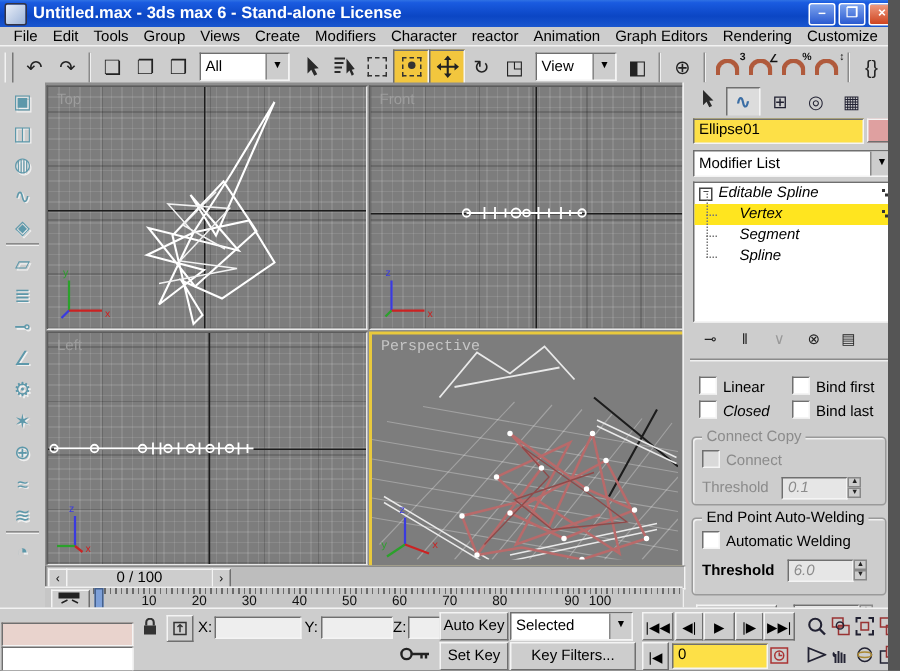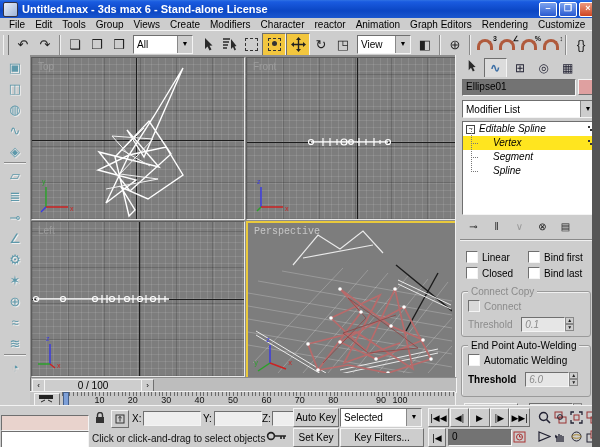--- a/index.html
+++ b/index.html
@@ -1,20 +1,20 @@
 <!DOCTYPE html>
 <html><head>
 <meta charset="utf-8">
 <style>
   html,body{margin:0;padding:0;background:#555;}
   .app{position:relative;width:592px;height:447px;background:#cdcdcd;font-family:"Liberation Sans",sans-serif;font-size:10px;color:#000;overflow:hidden;}
   .abs{position:absolute;}
   .raised{border-top:1px solid #f4f4f4;border-left:1px solid #f4f4f4;border-right:1px solid #6f6f6f;border-bottom:1px solid #6f6f6f;background:#cdcdcd;}
   .sunken{border-top:1px solid #6f6f6f;border-left:1px solid #6f6f6f;border-right:1px solid #f4f4f4;border-bottom:1px solid #f4f4f4;}
-  .field{background:#737373;border-top:1px solid #6f6f6f;border-left:1px solid #6f6f6f;border-right:1px solid #f4f4f4;border-bottom:1px solid #f4f4f4;padding:1px 3px;line-height:12px;}
+  .field{background:#fde047;border-top:1px solid #6f6f6f;border-left:1px solid #6f6f6f;border-right:1px solid #f4f4f4;border-bottom:1px solid #f4f4f4;padding:1px 3px;line-height:12px;}
   
   .titlebar{position:absolute;left:0;top:0;width:600px;height:18px;background:linear-gradient(180deg,#2f72e4 0%,#1a5be0 10%,#0b46c4 60%,#1a56cf 100%);display:flex;align-items:center;color:#fff;font-weight:bold;font-size:11px;}
   .app-icon{width:13px;height:13px;margin:0 4px 0 3px;background:linear-gradient(135deg,#e8eef8,#9db4d8);border:1px solid #334;border-radius:2px;}
   .winbtn{width:16px;height:13px;margin-left:2px;border-radius:2px;border:1px solid #fff;color:#fff;font-size:9px;line-height:11px;text-align:center;font-weight:bold;}
   .winbtn.min,.winbtn.max{background:linear-gradient(180deg,#7ca3ee,#2a5ad0);}
   .winbtn.close{background:linear-gradient(180deg,#ee9a80,#cf4520);margin-right:3px;}
   
   .menubar{position:absolute;left:0;top:18px;width:600px;height:12px;background:#cdcdcd;display:flex;align-items:center;padding-left:4px;border-bottom:1px solid #b5b5b5;}
   .menu-item{padding:0 5px;white-space:nowrap;font-size:10px;}
   
@@ -415,21 +415,21 @@
       <span class="st-btn">⊸</span>
       <span class="st-btn">‖</span>
       <span class="st-btn" style="color:#999">∨</span>
       <span class="st-btn">⊗</span>
       <span class="st-btn">▤</span>
     </div>
     <div class="abs" style="left:4px;top:184px;width:134px;height:1px;background:#8a8a8a;box-shadow:0 1px 0 #f0f0f0;"></div>
 
     <div class="abs" style="left:10px;top:196px;"><span class="checkbox"></span><span>Linear</span></div>
     <div class="abs" style="left:72px;top:196px;"><span class="checkbox"></span><span>Bind first</span></div>
-    <div class="abs" style="left:10px;top:212px;"><span class="checkbox"></span><span>Closed</span></div>
+    <div class="abs" style="left:10px;top:212px;font-style:italic;"><span class="checkbox"></span><span>Closed</span></div>
     <div class="abs" style="left:72px;top:212px;"><span class="checkbox"></span><span>Bind last</span></div>
 
     <div class="groupbox disabled" style="left:5px;top:236px;width:128px;height:44px;">
       <div class="gb-legend">Connect Copy</div>
       <div style="margin:8px 0 0 6px;"><span class="checkbox"></span><span>Connect</span></div>
       <div style="margin:5px 0 0 6px;">
         <span>Threshold</span>
         <span class="numfield" style="width:36px;margin-left:6px;color:#8b8b8b;">0.1</span><span class="spin"><span>▲</span><span>▼</span></span>
       </div>
     </div>
@@ -502,21 +502,20 @@
     <span class="abs" style="left:203px;top:7px;">Y:</span>
     <span class="abs numfield" style="left:214px;top:5px;width:40px;background:#eee;"></span>
     <span class="abs" style="left:262px;top:7px;">Z:</span>
     <span class="abs numfield" style="left:272px;top:5px;width:18px;background:#eee;"></span>
     <div class="abs" style="left:266px;top:24px;">
       <svg width="22" height="12">
           <circle cx="5" cy="6" r="3.4" fill="none" stroke="#222" stroke-width="1.6"></circle>
           <path d="M8,6 H20 M15,6 V9 M18,6 V9" stroke="#222" stroke-width="1.6"></path>
         </svg>
     </div>
-    <div class="prompt">Click or click-and-drag to select objects</div>
 
     <div class="abs raised sb-btn" style="left:293px;top:2px;width:44px;height:17px;">Auto Key</div>
     <div class="abs raised sb-btn" style="left:293px;top:22px;width:44px;height:17px;">Set Key</div>
     <div class="abs dropdown" style="left:340px;top:2px;width:80px;height:17px;margin:0;">
       <span class="dd-text">Selected</span>
       <span class="dd-arrow">▼</span>
     </div>
     <div class="abs raised sb-btn" style="left:340px;top:22px;width:82px;height:17px;">Key Filters...</div>
 
     <div class="abs raised sb-btn glyph9" style="left:428px;top:2px;width:19px;height:17px;">|◀◀</div>

